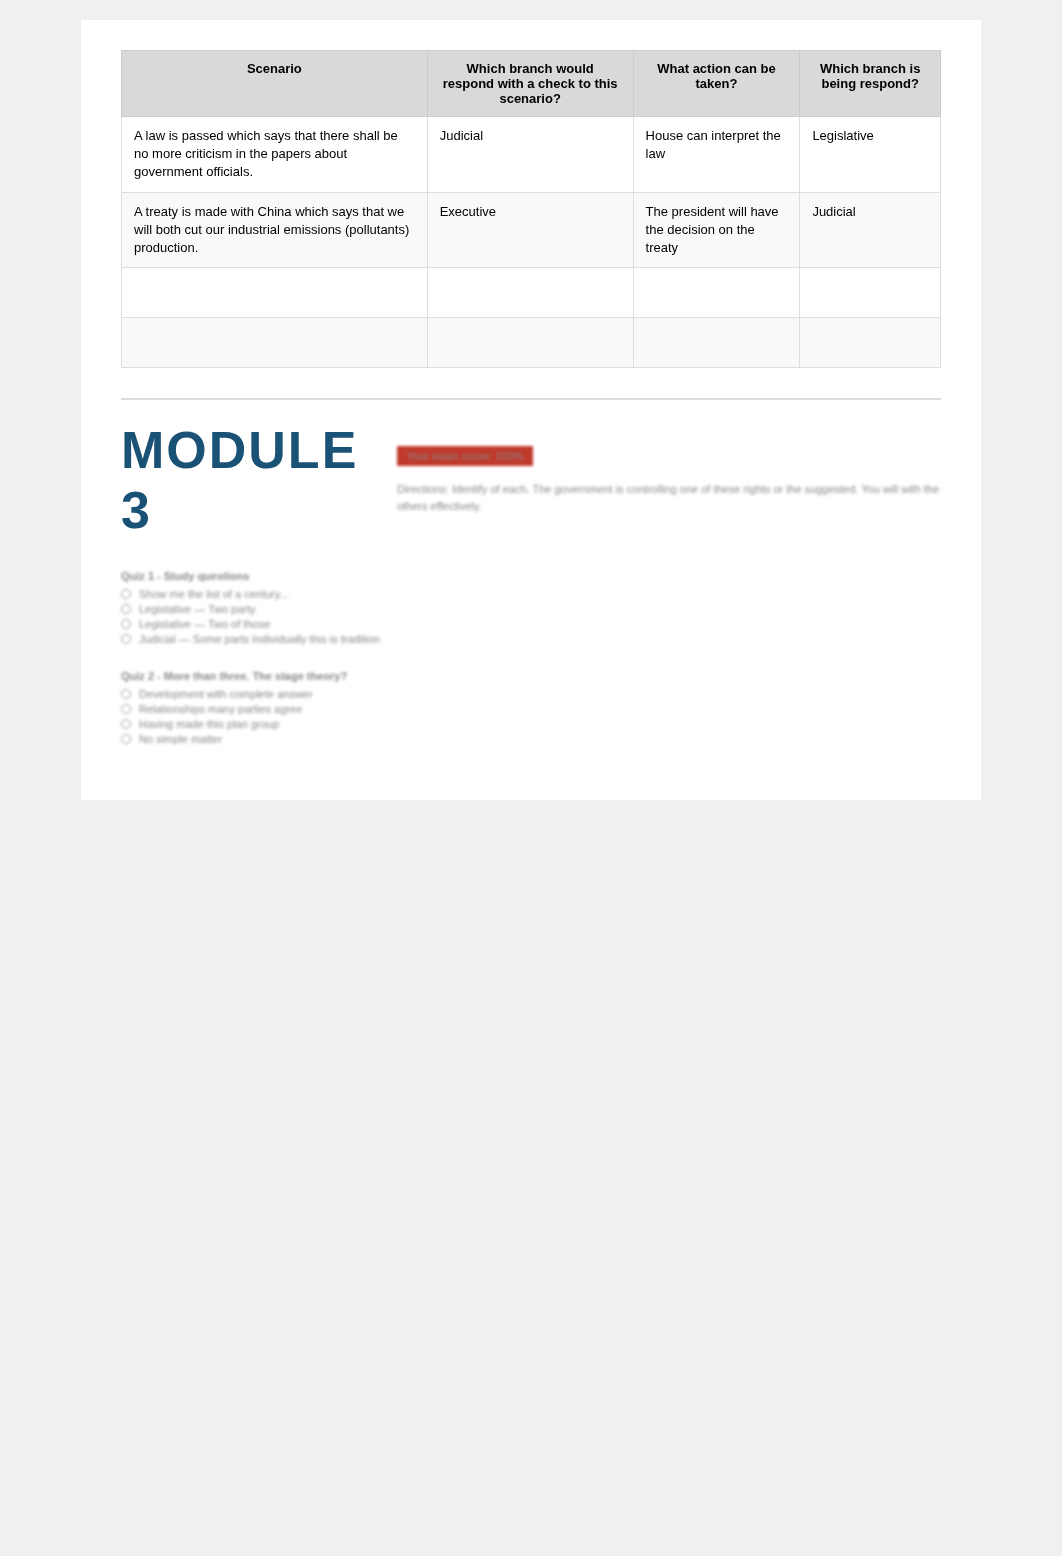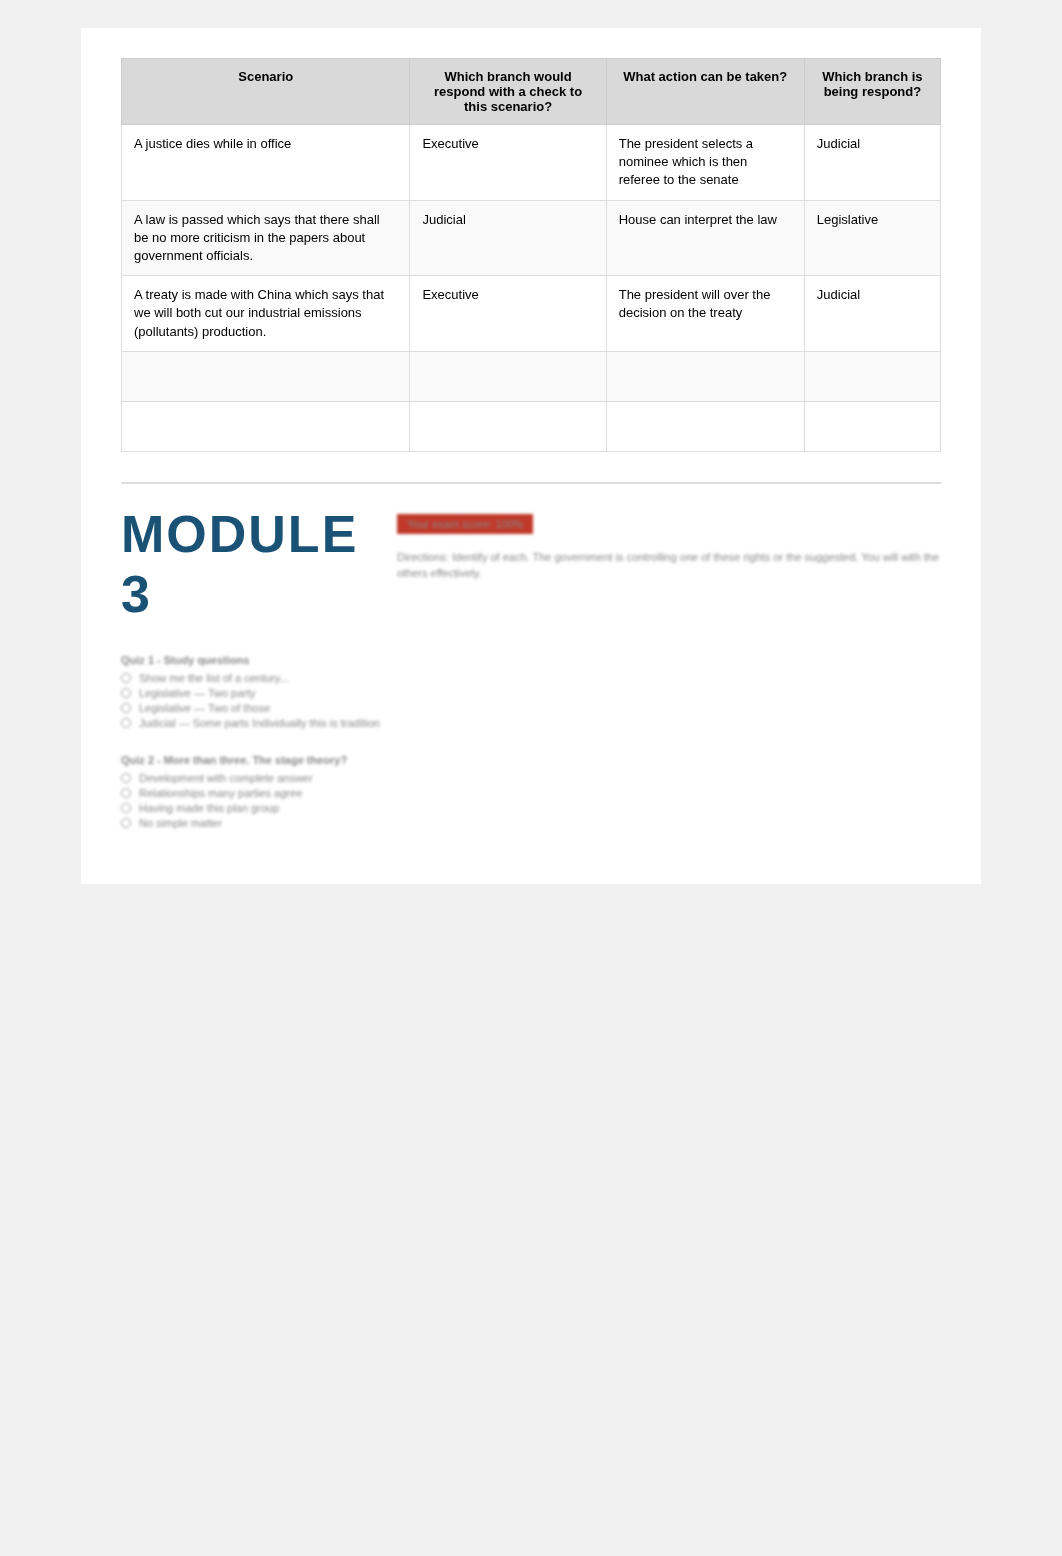--- a/index.html
+++ b/index.html
@@ -7,21 +7,21 @@
       font-family: Arial, sans-serif;
       font-size: 13px;
       background: #f0f0f0;
       padding: 20px;
       width: 1062px;
     }
     .page-container {
       background: #fff;
       padding: 30px 40px;
       max-width: 900px;
-      margin: 8px auto;
+      margin: 0 auto;
     }
     table {
       width: 100%;
       border-collapse: collapse;
       margin-bottom: 20px;
     }
     th {
       background: #d9d9d9;
       padding: 10px 12px;
       text-align: center;
@@ -115,55 +115,49 @@
   <table>
     <thead>
       <tr>
         <th>Scenario</th>
         <th>Which branch would respond with a check to this scenario?</th>
         <th>What action can be taken?</th>
         <th>Which branch is being respond?</th>
       </tr>
     </thead>
     <tbody id="table-body">
-    <tr>
-          <td>A justice dies while in office</td>
-          <td>Executive</td>
-          <td>The president selects a nominee which is then referee to the senate</td>
-          <td>Judicial</td>
-        </tr>
         <tr>
           <td>A law is passed which says that there shall be no more criticism in the papers about government officials.</td>
           <td>Judicial</td>
           <td>House can interpret the law</td>
           <td>Legislative</td>
         </tr>
         <tr>
           <td>A treaty is made with China which says that we will both cut our industrial emissions (pollutants) production.</td>
           <td>Executive</td>
-          <td>The president will over the decision on the treaty</td>
+          <td>The president will have the decision on the treaty</td>
           <td>Judicial</td>
         </tr>
         <tr class="empty-row">
           <td></td>
           <td></td>
           <td></td>
           <td></td>
         </tr>
         <tr class="empty-row">
           <td></td>
           <td></td>
           <td></td>
           <td></td>
         </tr>
       </tbody>
   </table>
 
   <div class="module-section">
-    <div style="display:flex; align-items:flex-start; gap:30px;">
+    <div style="display:flex; align-items:center; gap:30px;">
       <div class="module-title">MODULE 3</div>
       <div style="padding-top:10px;">
         <div class="module-subtitle blurred-text">Your exam score: 100%</div>
         <div class="module-description blurred-text">Directions: Identify of each. The government is controlling one of these rights or the suggested. You will with the others effectively.</div>
       </div>
     </div>
 
     <div class="quiz-section">
       <div class="quiz-question-block">
         <div class="quiz-question-label blurred-text">Quiz 1 - Study questions</div>

